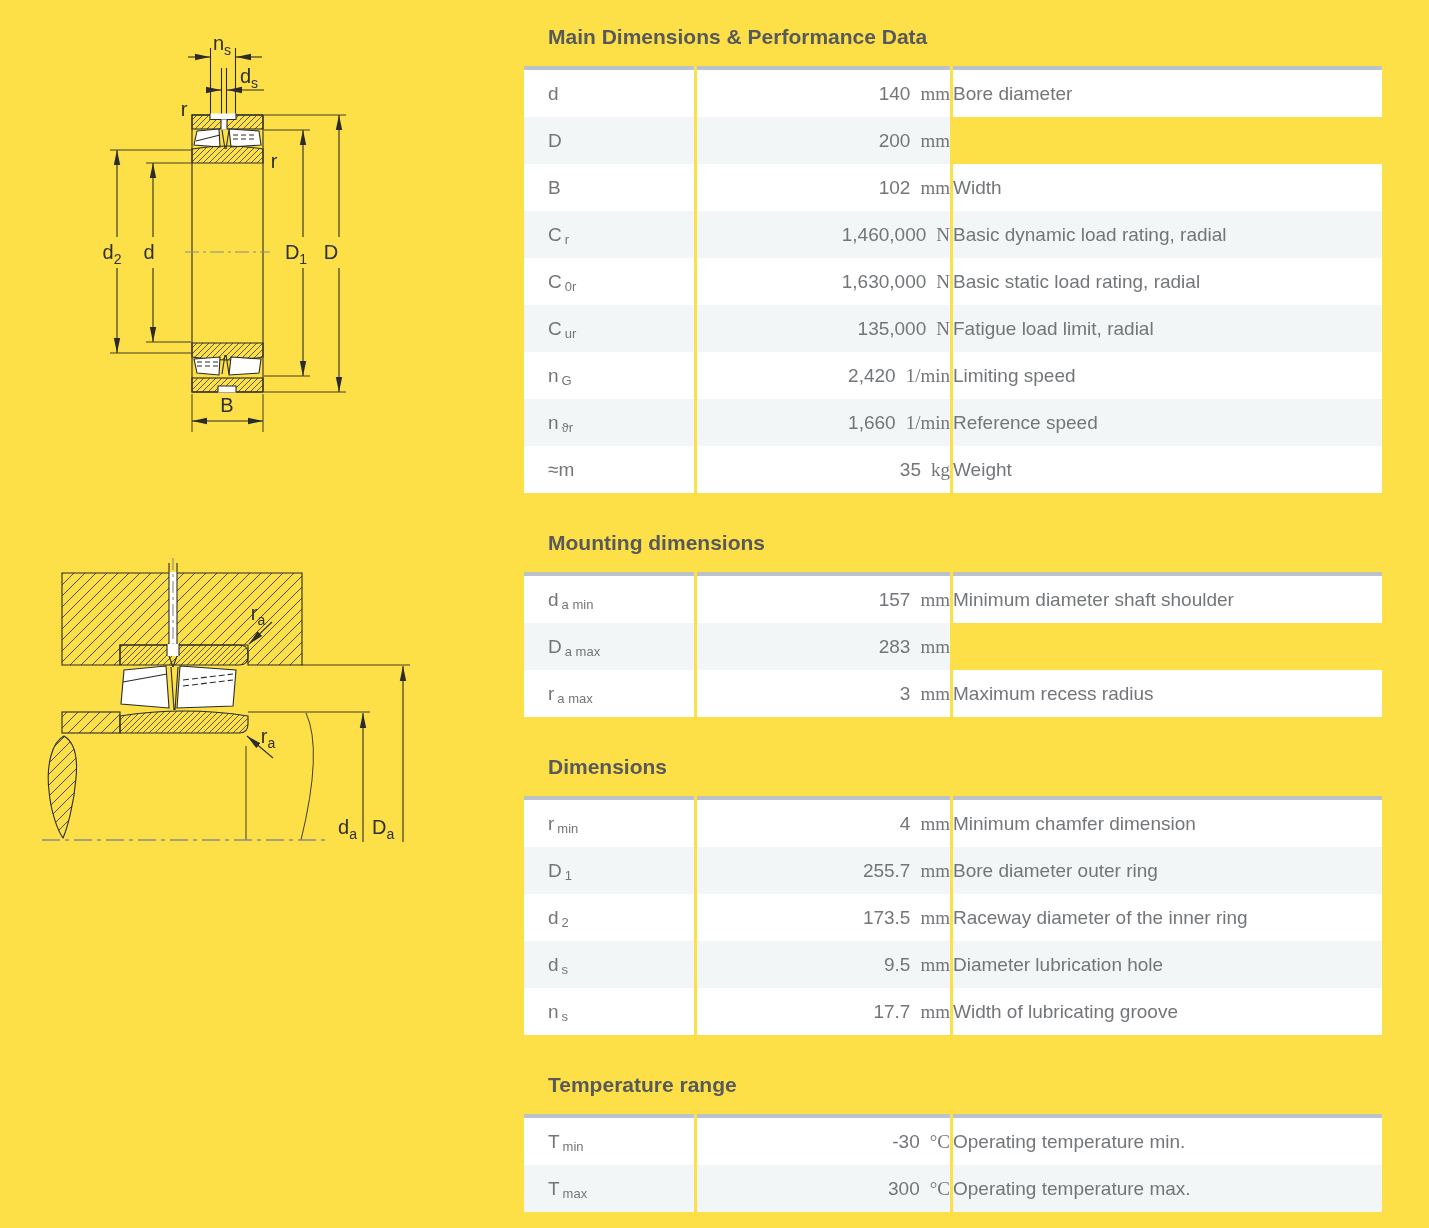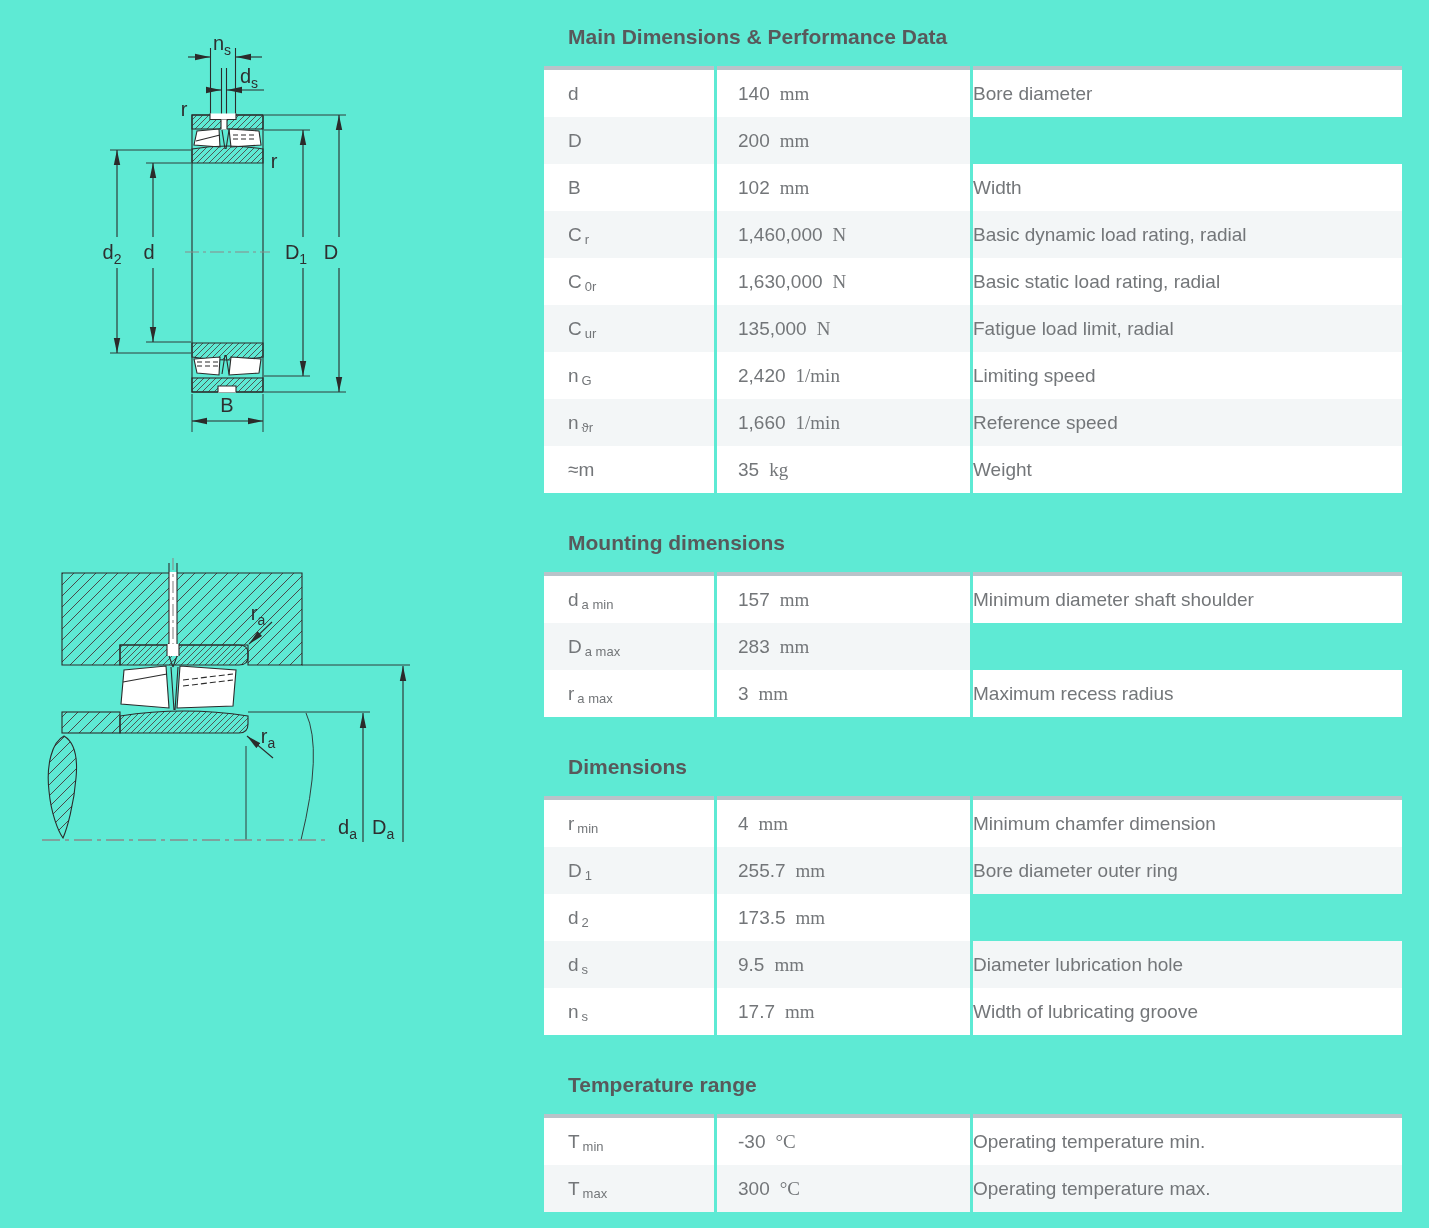--- a/index.html
+++ b/index.html
@@ -1,37 +1,37 @@
 <!DOCTYPE html>
 <html><head>
 <meta charset="utf-8">
 <style>
   html,body{margin:0;padding:0;background:#ffffff;}
   #page{
-    position:relative;width:1429px;height:1228px;background:#5eead4;overflow:hidden;
+    position:relative;width:1429px;height:1228px;background:#fde047;overflow:hidden;
     font-family:"Liberation Sans", sans-serif;color:#737679;
   }
   
   #drawing-main{position:absolute;left:0;top:0;}
   #drawing-mounting{position:absolute;left:20px;top:550px;}
   .dlabel{font-family:"Liberation Sans",sans-serif;font-size:20px;fill:#2e2f30;}
   .subtsvg{font-size:14px;}
   
-  #data-panel{position:absolute;left:544px;top:0;width:858px;}
+  #data-panel{position:absolute;left:524px;top:0;width:858px;}
   .section-title{
     margin:0;padding:37px 0 16px 24px;
     font-size:21px;line-height:26px;font-weight:bold;color:#58595b;
   }
   .section:first-child .section-title{padding-top:24px;}
   .table-line,.trow{display:grid;grid-template-columns:170px 253px 1fr;column-gap:3px;}
   .line-seg{height:4px;background:#b9c3c9;}
   .trow .cell{height:47px;display:flex;align-items:center;background:#ffffff;}
   .trow.shaded .cell{background:#f3f6f7;}
   .cell-label{padding-left:24px;}
-  .cell-value{padding-left:21px;}
+  .cell-value{padding-left:21px;justify-content:flex-end;}
   .sym,.val,.cell-desc{font-size:19px;color:#737679;}
   .subt{font-size:13px;color:#737679;position:relative;top:5px;margin-left:3px;white-space:pre;}
   .unit{font-size:19px;color:#737679;margin-left:10px;font-family:Liberation Serif, serif;}
 </style>
 </head>
 <body>
 
 <div id="page">
 
   <svg id="drawing-main" width="480" height="460" viewBox="0 0 480 460">
@@ -377,20 +377,21 @@
         </div>
         <div class="trow">
           <div class="cell cell-label">
             <span class="sym">d</span>
             <span class="subt">2</span>
           </div>
           <div class="cell cell-value">
             <span class="val">173.5</span>
             <span class="unit">mm</span>
           </div>
+          <div class="cell cell-desc">Raceway diameter of the inner ring</div>
         </div>
         <div class="trow shaded">
           <div class="cell cell-label">
             <span class="sym">d</span>
             <span class="subt">s</span>
           </div>
           <div class="cell cell-value">
             <span class="val">9.5</span>
             <span class="unit">mm</span>
           </div>

